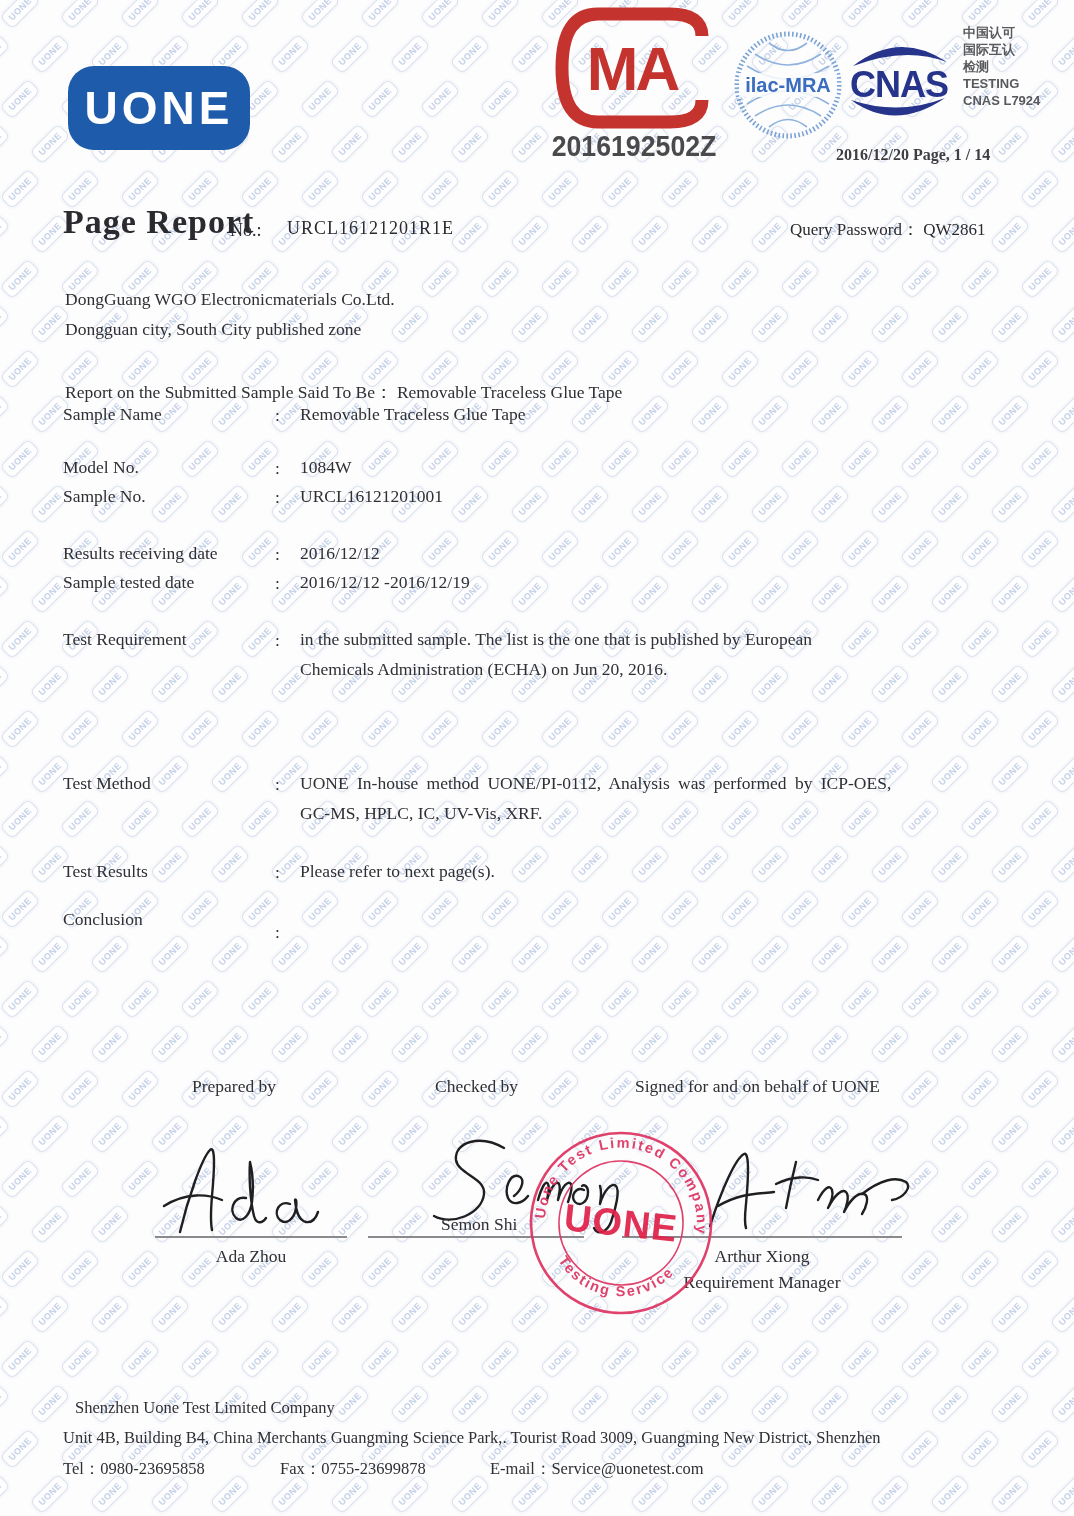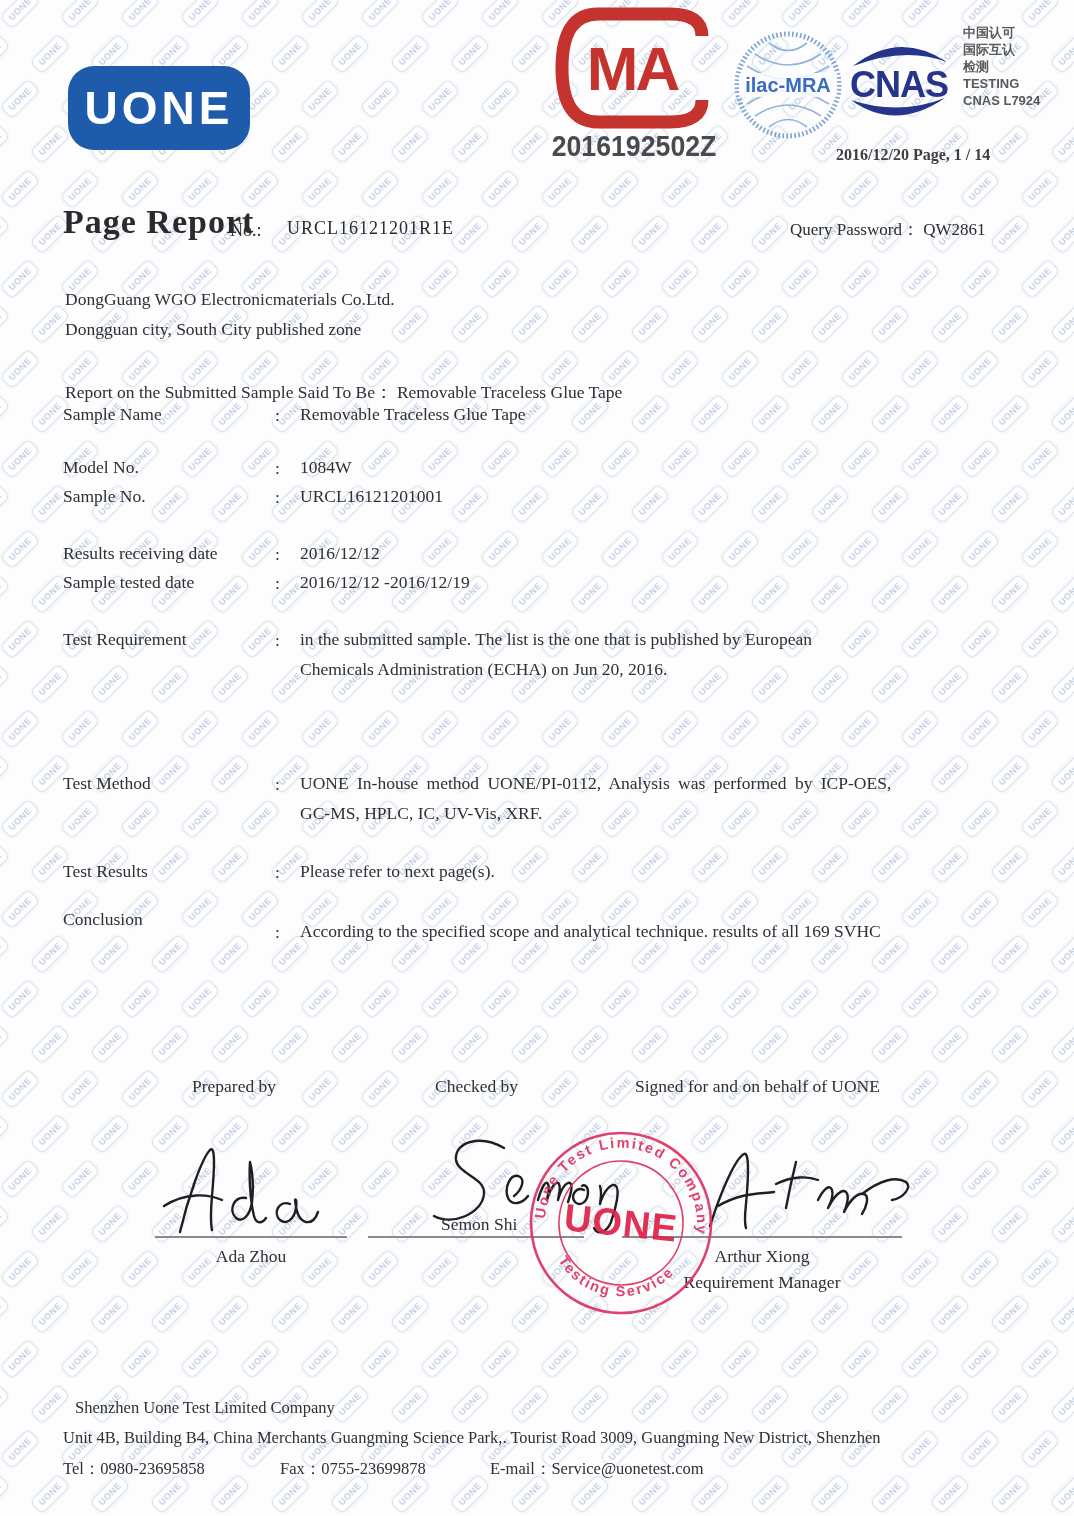--- a/index.html
+++ b/index.html
@@ -2065,21 +2065,20 @@
     <span class="col" style="top:1px">:</span>
     <div class="lines">
       <div>Please refer to next page(s).</div>
     </div>
   </div>
 
   <div class="abs section bodytext" style="top:904px">
     <span class="lbl">Conclusion</span>
     <span class="col" style="top:13px">:</span>
     <div class="lines" style="top:12px">
-      <div>According to the specified scope and analytical technique. results of all 169 SVHC</div>
     </div>
   </div>
 
   <div class="abs sig-head" style="left:192px;top:1076px">Prepared by</div>
   <div class="abs sig-head" style="left:435px;top:1076px">Checked by</div>
   <div class="abs sig-head" style="left:635px;top:1076px">Signed for and on behalf of UONE</div>
 
   <svg class="abs" style="left:150px;top:1140px" width="190" height="100" viewBox="0 0 190 100">
     <g class="sigsvg">
       <path d="M30,92 C38,58 52,18 60,10 C66,4 64,34 62,56 C61,68 60,80 62,90"></path>

